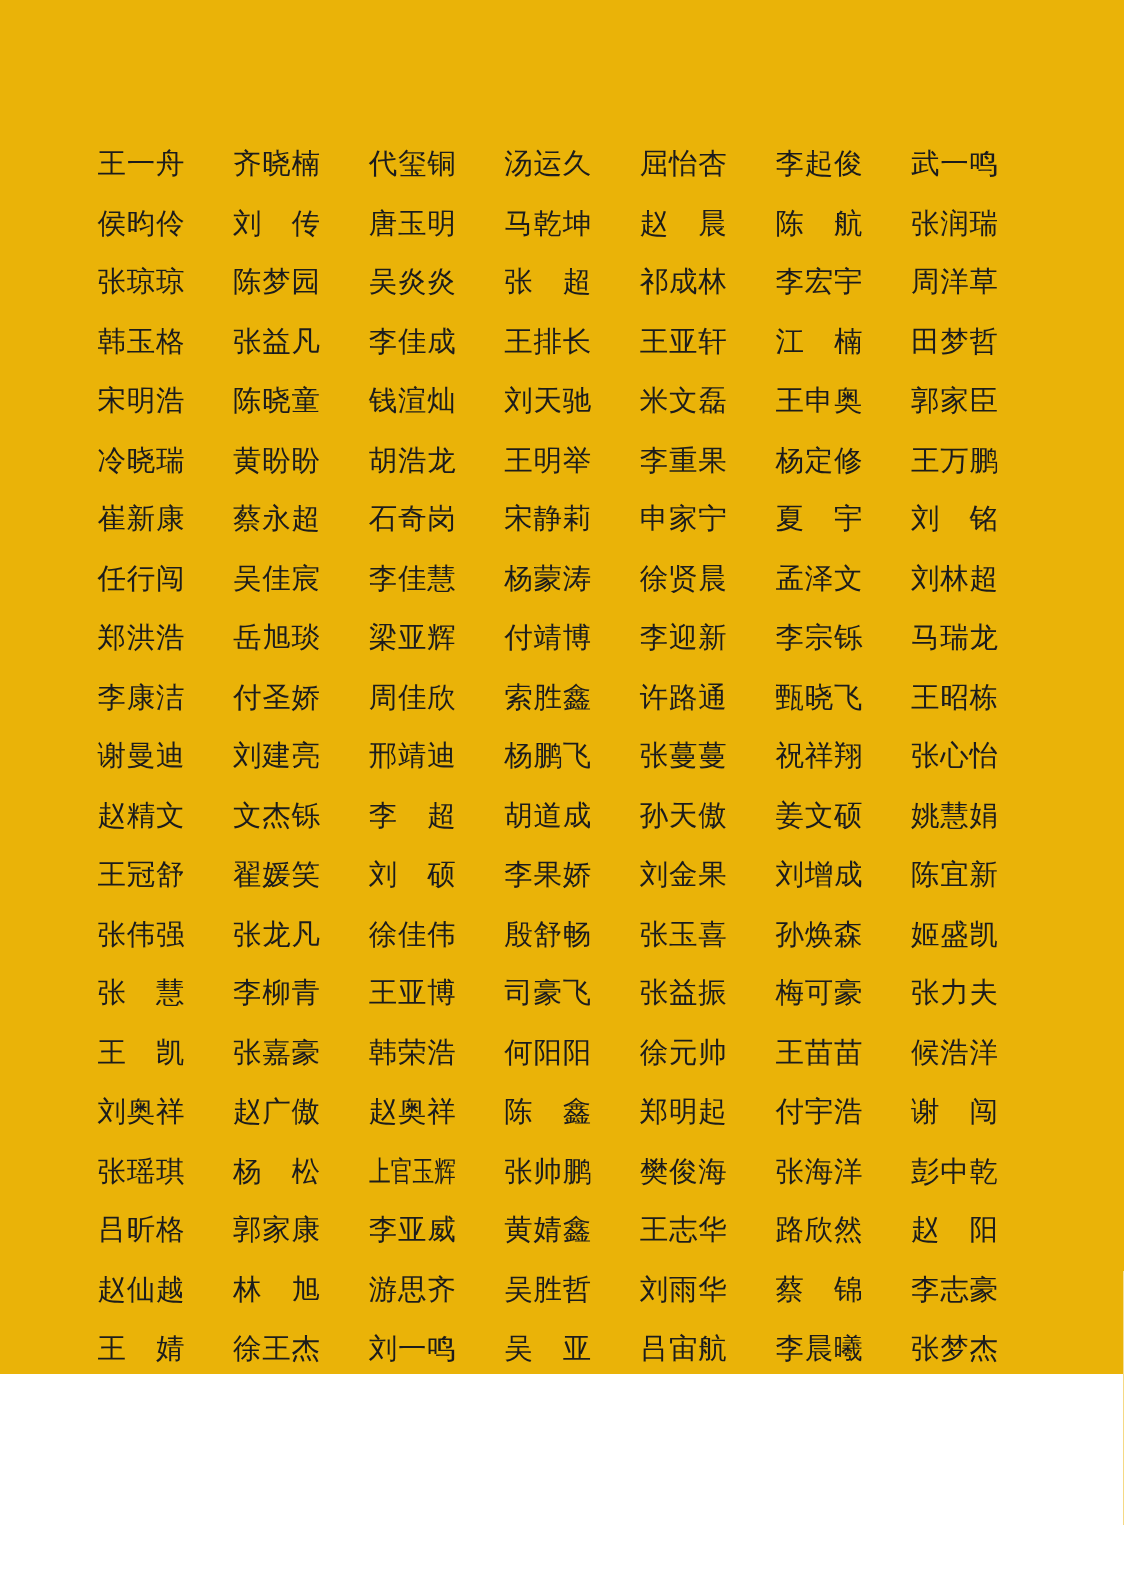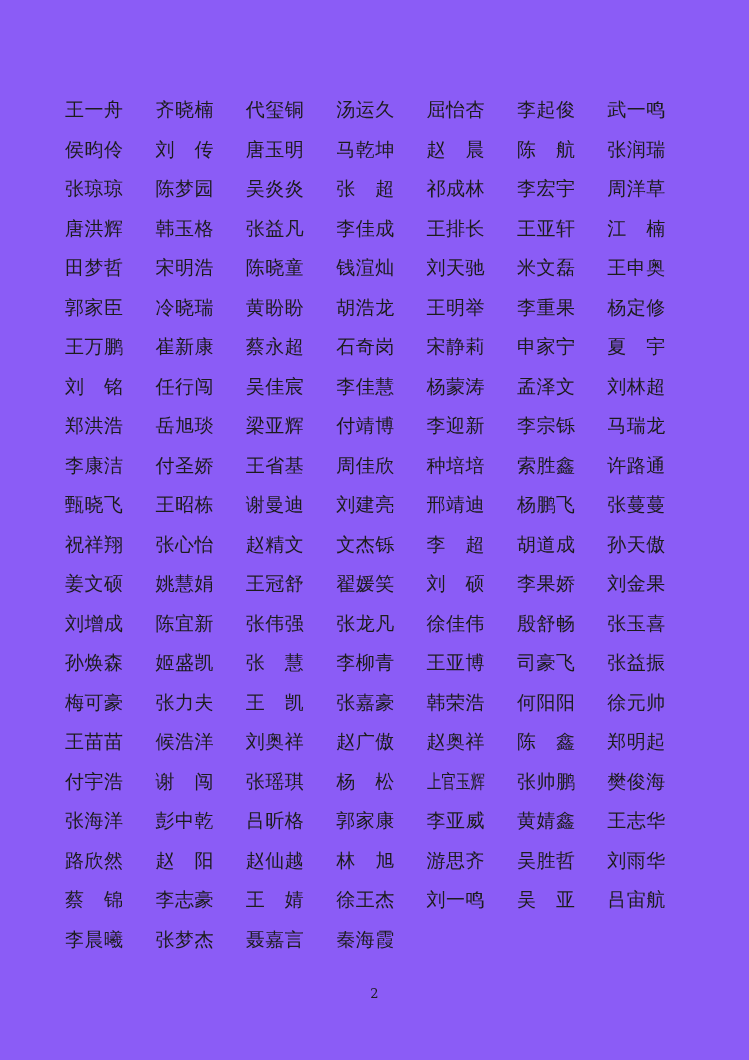--- a/index.html
+++ b/index.html
@@ -3,22 +3,22 @@
 <meta charset="utf-8">
 <style>
   html, body {
     margin: 0;
     padding: 0;
     background: #ffffff;
   }
   .doc-page {
     position: relative;
     width: 749px;
-    height: 1060px;
-    background: #8b5cf6;
+    height: 916px;
+    background: #eab308;
     overflow: hidden;
     font-family: "DejaVu Serif", "Liberation Serif", serif;
   }
   .name-grid {
     position: absolute;
     left: 65px;
     top: 90px;
     display: grid;
     grid-template-columns: repeat(7, 90.4px);
     grid-auto-rows: 39.5px;
@@ -117,23 +117,20 @@
       <div class="name-cell">
         <span class="name">祁成林</span>
       </div>
       <div class="name-cell">
         <span class="name">李宏宇</span>
       </div>
       <div class="name-cell">
         <span class="name">周洋草</span>
       </div>
       <div class="name-cell">
-        <span class="name">唐洪辉</span>
-      </div>
-      <div class="name-cell">
         <span class="name">韩玉格</span>
       </div>
       <div class="name-cell">
         <span class="name">张益凡</span>
       </div>
       <div class="name-cell">
         <span class="name">李佳成</span>
       </div>
       <div class="name-cell">
         <span class="name">王排长</span>
@@ -216,20 +213,23 @@
       <div class="name-cell">
         <span class="name">吴佳宸</span>
       </div>
       <div class="name-cell">
         <span class="name">李佳慧</span>
       </div>
       <div class="name-cell">
         <span class="name">杨蒙涛</span>
       </div>
       <div class="name-cell">
+        <span class="name">徐贤晨</span>
+      </div>
+      <div class="name-cell">
         <span class="name">孟泽文</span>
       </div>
       <div class="name-cell">
         <span class="name">刘林超</span>
       </div>
       <div class="name-cell">
         <span class="name">郑洪浩</span>
       </div>
       <div class="name-cell">
         <span class="name">岳旭琰</span>
@@ -249,27 +249,21 @@
       <div class="name-cell">
         <span class="name">马瑞龙</span>
       </div>
       <div class="name-cell">
         <span class="name">李康洁</span>
       </div>
       <div class="name-cell">
         <span class="name">付圣娇</span>
       </div>
       <div class="name-cell">
-        <span class="name">王省基</span>
-      </div>
-      <div class="name-cell">
         <span class="name">周佳欣</span>
-      </div>
-      <div class="name-cell">
-        <span class="name">种培培</span>
       </div>
       <div class="name-cell">
         <span class="name">索胜鑫</span>
       </div>
       <div class="name-cell">
         <span class="name">许路通</span>
       </div>
       <div class="name-cell">
         <span class="name">甄晓飞</span>
       </div>

